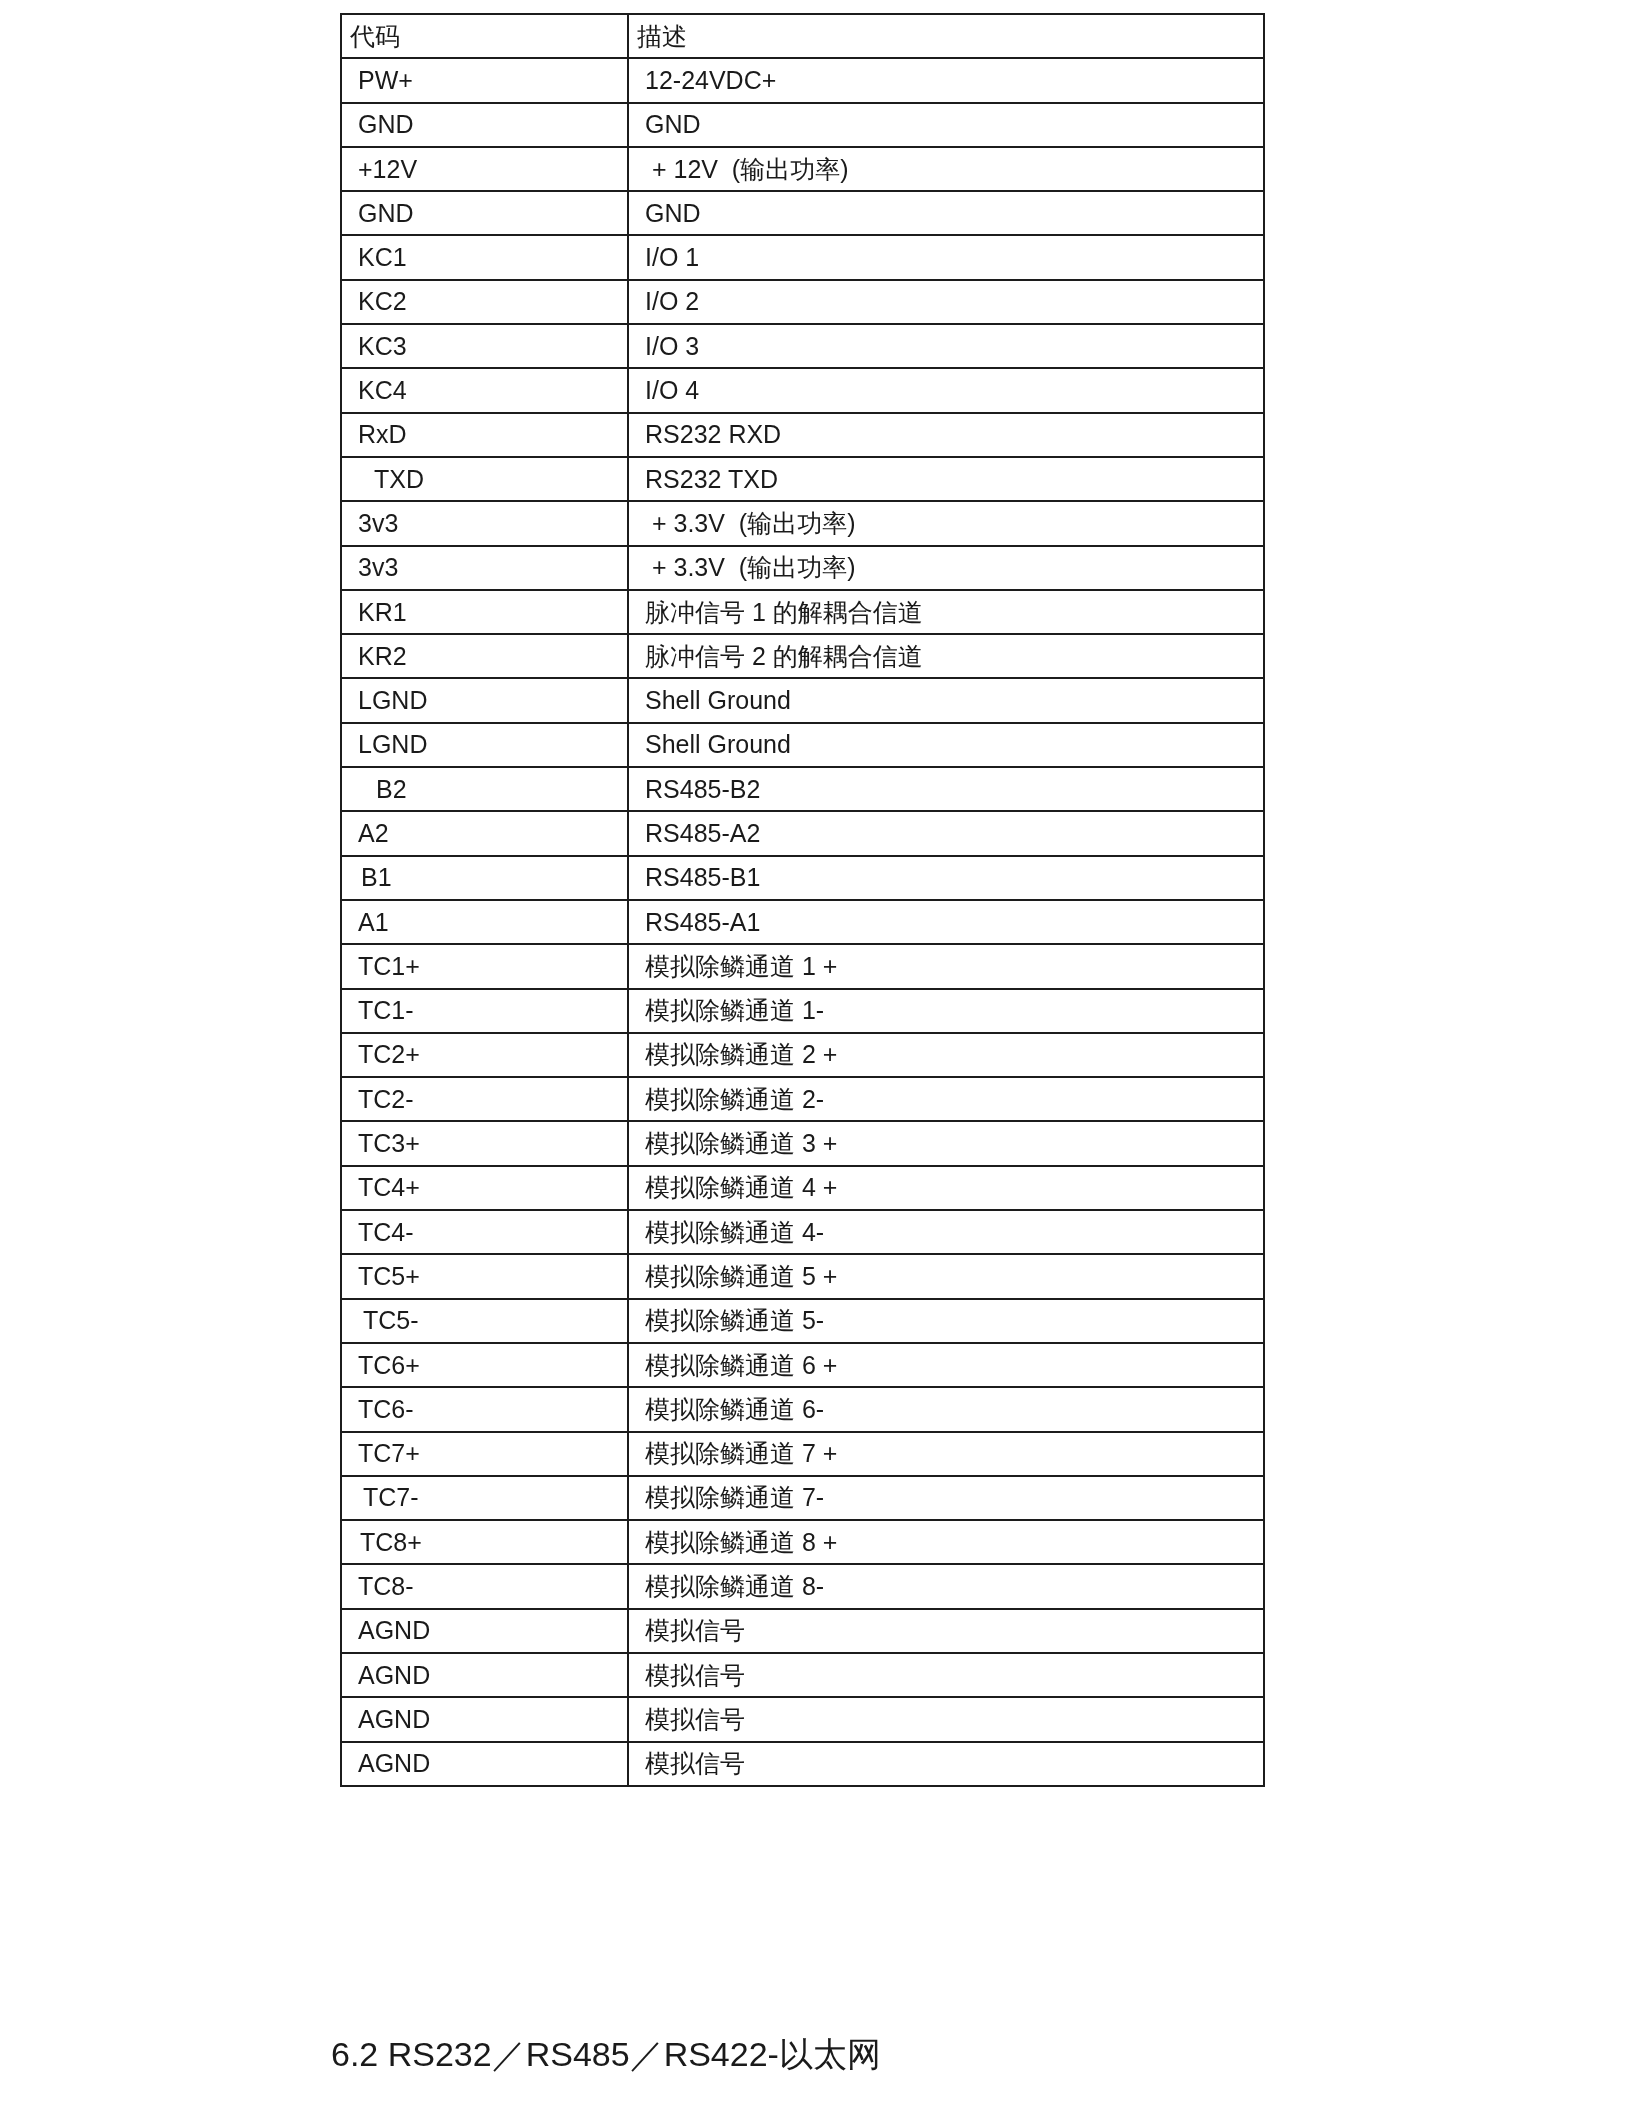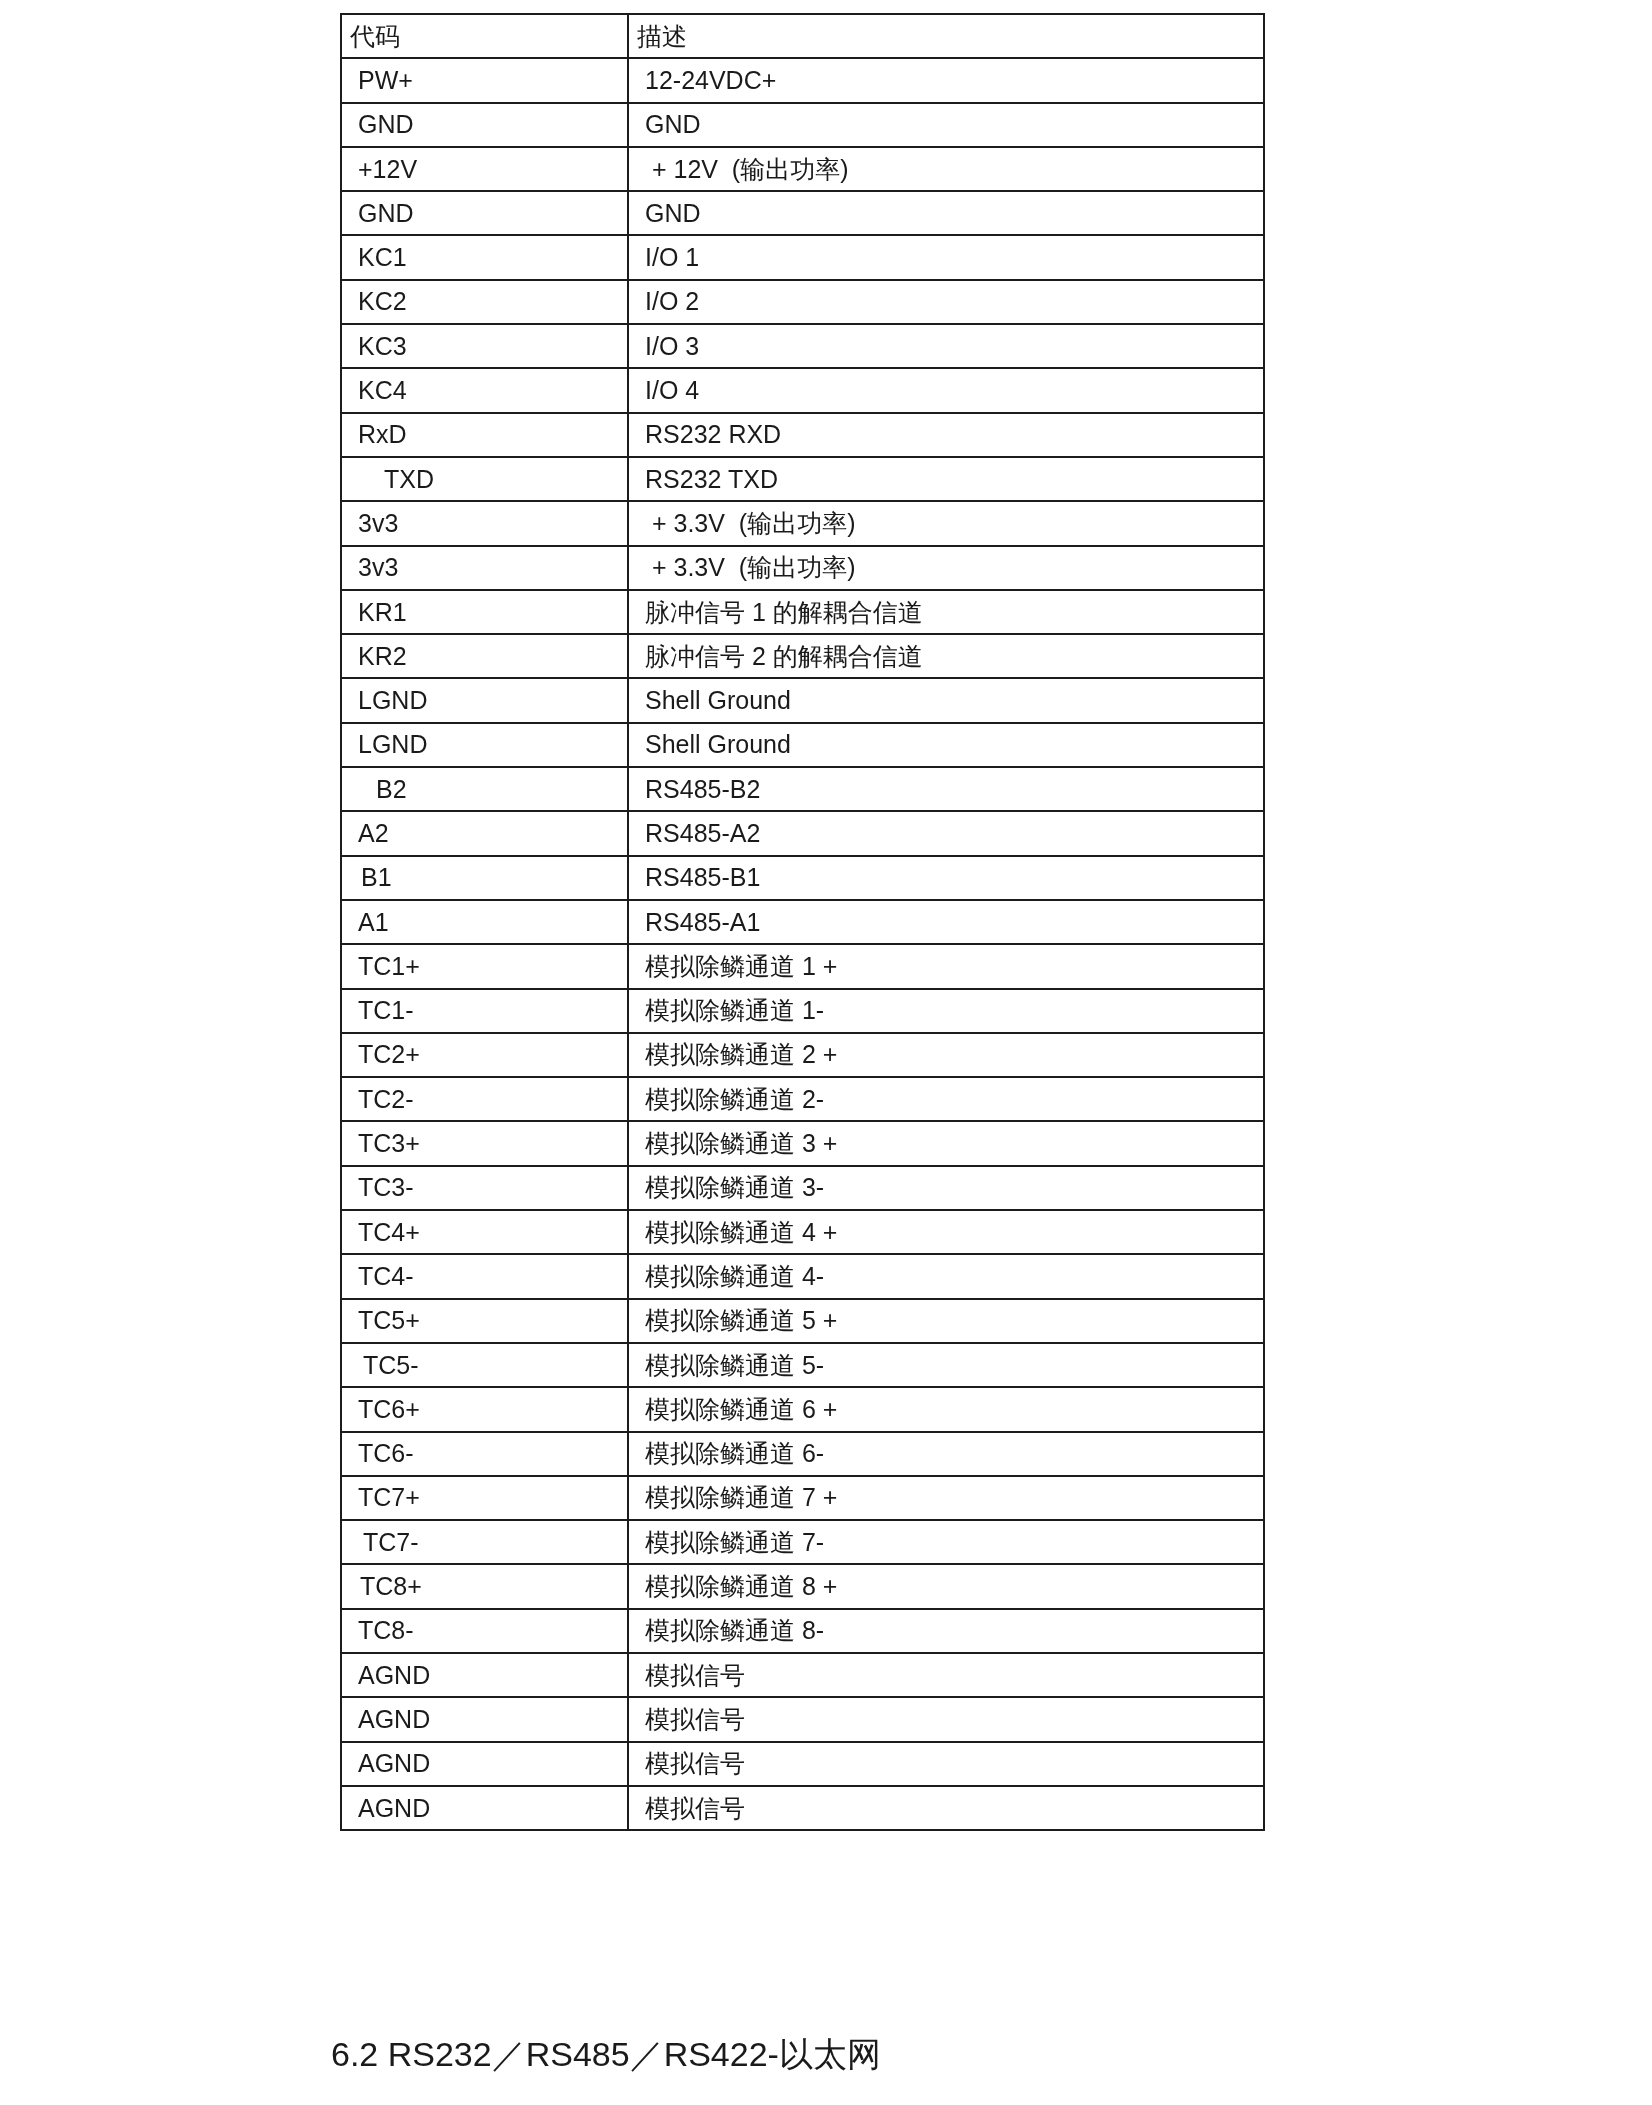--- a/index.html
+++ b/index.html
@@ -97,21 +97,21 @@
         </tr>
         <tr>
           <td>KC4</td>
           <td>I/O 4</td>
         </tr>
         <tr>
           <td>RxD</td>
           <td>RS232 RXD</td>
         </tr>
         <tr>
-          <td style="padding-left: 42px; border-radius: 15px;">TXD</td>
+          <td style="padding-left: 32px; border-radius: 15px;">TXD</td>
           <td>RS232 TXD</td>
         </tr>
         <tr>
           <td>3v3</td>
           <td> + 3.3V  (输出功率)</td>
         </tr>
         <tr>
           <td>3v3</td>
           <td> + 3.3V  (输出功率)</td>
         </tr>
@@ -161,24 +161,20 @@
         </tr>
         <tr>
           <td>TC2-</td>
           <td>模拟除鳞通道 2-</td>
         </tr>
         <tr>
           <td>TC3+</td>
           <td>模拟除鳞通道 3 +</td>
         </tr>
         <tr>
-          <td>TC3-</td>
-          <td>模拟除鳞通道 3-</td>
-        </tr>
-        <tr>
           <td>TC4+</td>
           <td>模拟除鳞通道 4 +</td>
         </tr>
         <tr>
           <td>TC4-</td>
           <td>模拟除鳞通道 4-</td>
         </tr>
         <tr>
           <td>TC5+</td>
           <td>模拟除鳞通道 5 +</td>

